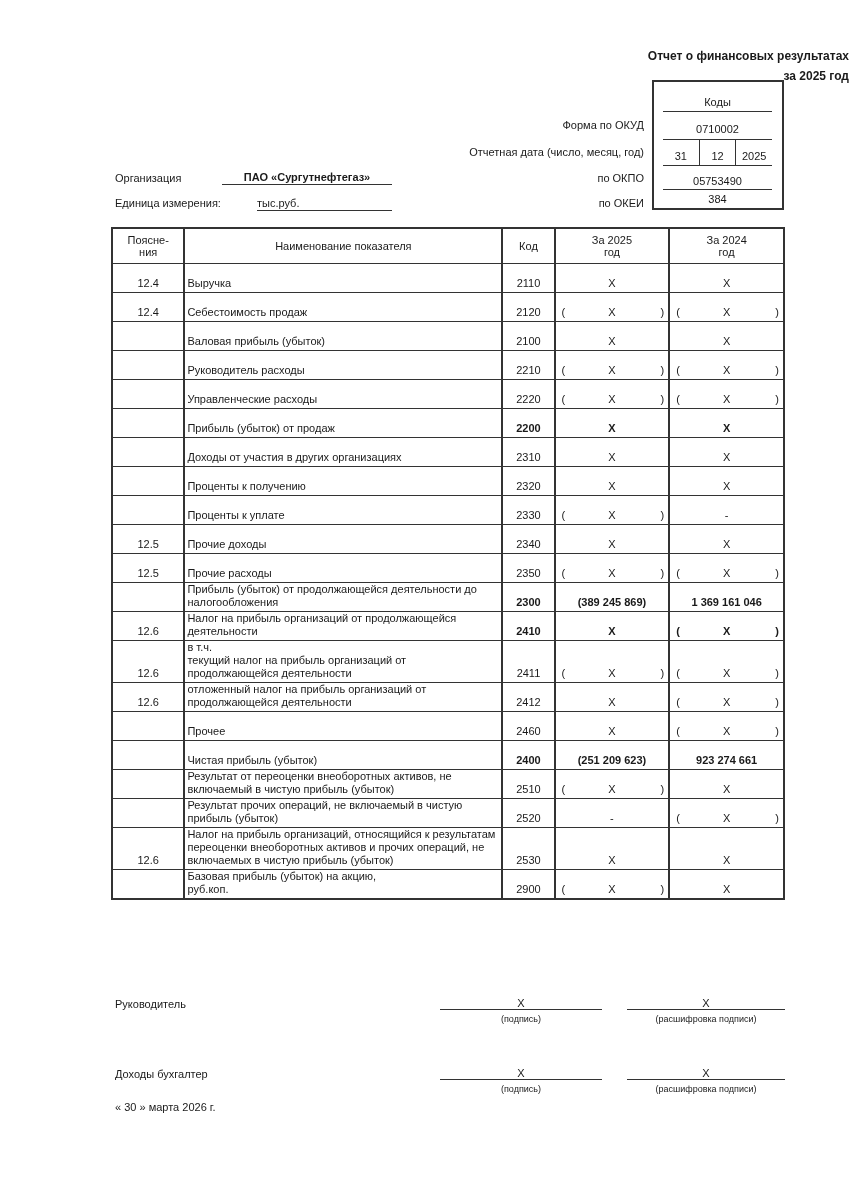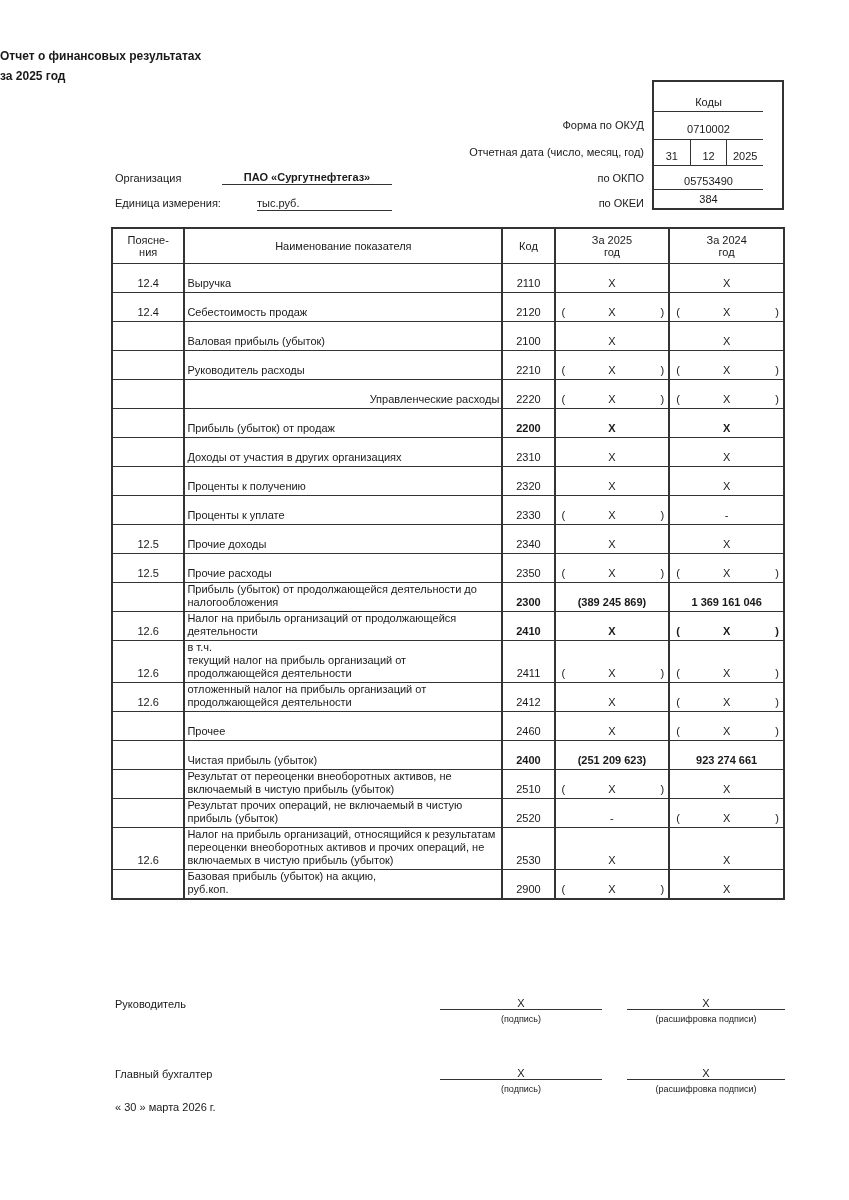--- a/index.html
+++ b/index.html
@@ -1,22 +1,22 @@
 <!DOCTYPE html>
 <html><head>
 <meta charset="utf-8">
 <style>
   html, body { margin: 0; padding: 0; background: #ffffff; }
   body { width: 849px; height: 1200px; position: relative; font-family: "Liberation Sans", sans-serif; color: #1a1a1a; overflow: hidden; }
   .abs { position: absolute; }
-  .title { left: 0; width: 849px; text-align: left; font-size: 12px; font-weight: bold; }
+  .title { left: 0; width: 849px; text-align: right; font-size: 12px; font-weight: bold; }
   .lbl { font-size: 11px; }
   .right-lbl { text-align: right; font-size: 11px; }
   .codes-box { left: 652px; top: 80px; width: 132px; height: 130px; border: 2px solid #333; box-sizing: border-box; }
-  .cb-row { position: absolute; left: 0; width: 109px; border-bottom: 1px solid #333; font-size: 11px; text-align: center; box-sizing: border-box; }
+  .cb-row { position: absolute; left: 9px; width: 109px; border-bottom: 1px solid #333; font-size: 11px; text-align: center; box-sizing: border-box; }
   .cb-row:last-child { border-bottom: none; }
   .cb-split { display: flex; height: 100%; }
   .cb-split > div { flex: 1; border-right: 1px solid #333; display: flex; align-items: flex-end; justify-content: center; padding-bottom: 3px; }
   .cb-split > div:last-child { border-right: none; }
   .underline { border-bottom: 1px solid #333; }
   table.main { position: absolute; left: 111px; top: 227px; width: 674px; border-collapse: collapse; border: 2px solid #333; font-size: 11px; }
   table.main td, table.main th { border: 1px solid #333; padding: 0 2px; }
   table.main th { font-weight: normal; height: 34px; vertical-align: middle; }
   table.main td { vertical-align: bottom; padding-bottom: 2px; line-height: 13px; }
   table.main tr.r { height: 29px; }
@@ -103,21 +103,21 @@
       </tr>
       <tr class="r">
         <td class="note"></td>
         <td class="name thick-l" style="white-space: pre-line;">Руководитель расходы</td>
         <td class="code thick-l">2210</td>
         <td class="val thick-l"><span class="paren-l">(</span><span class="paren-r">)</span><span>X</span></td>
         <td class="val thick-l"><span class="paren-l">(</span><span class="paren-r">)</span><span>X</span></td>
       </tr>
       <tr class="r">
         <td class="note"></td>
-        <td class="name thick-l" style="white-space: pre-line; text-align: right;">Управленческие расходы</td>
+        <td class="name thick-l" style="white-space: pre-line;">Управленческие расходы</td>
         <td class="code thick-l">2220</td>
         <td class="val thick-l"><span class="paren-l">(</span><span class="paren-r">)</span><span>X</span></td>
         <td class="val thick-l"><span class="paren-l">(</span><span class="paren-r">)</span><span>X</span></td>
       </tr>
       <tr class="r bold">
         <td class="note"></td>
         <td class="name thick-l" style="white-space: pre-line;">Прибыль (убыток) от продаж</td>
         <td class="code thick-l">2200</td>
         <td class="val thick-l"><span>X</span></td>
         <td class="val thick-l"><span>X</span></td>
@@ -231,19 +231,19 @@
       </tr>
     </tbody>
 </table>
 
 <div class="abs lbl" style="left:115px; top:998px;">Руководитель</div>
 <div class="abs sig-line" style="left:440px; top:997px; width:162px;">X</div>
 <div class="abs sig-cap" style="left:440px; top:1014px; width:162px;">(подпись)</div>
 <div class="abs sig-line" style="left:627px; top:997px; width:158px;">X</div>
 <div class="abs sig-cap" style="left:627px; top:1014px; width:158px;">(расшифровка подписи)</div>
 
-<div class="abs lbl" style="left:115px; top:1068px;">Главный бухгалтер</div>
+<div class="abs lbl" style="left:115px; top:1068px;">Доходы бухгалтер</div>
 <div class="abs sig-line" style="left:440px; top:1067px; width:162px;">X</div>
 <div class="abs sig-cap" style="left:440px; top:1084px; width:162px;">(подпись)</div>
 <div class="abs sig-line" style="left:627px; top:1067px; width:158px;">X</div>
 <div class="abs sig-cap" style="left:627px; top:1084px; width:158px;">(расшифровка подписи)</div>
 
 <div class="abs lbl" style="left:115px; top:1101px;">« 30 » марта 2026 г.</div>
 
 </body></html>

